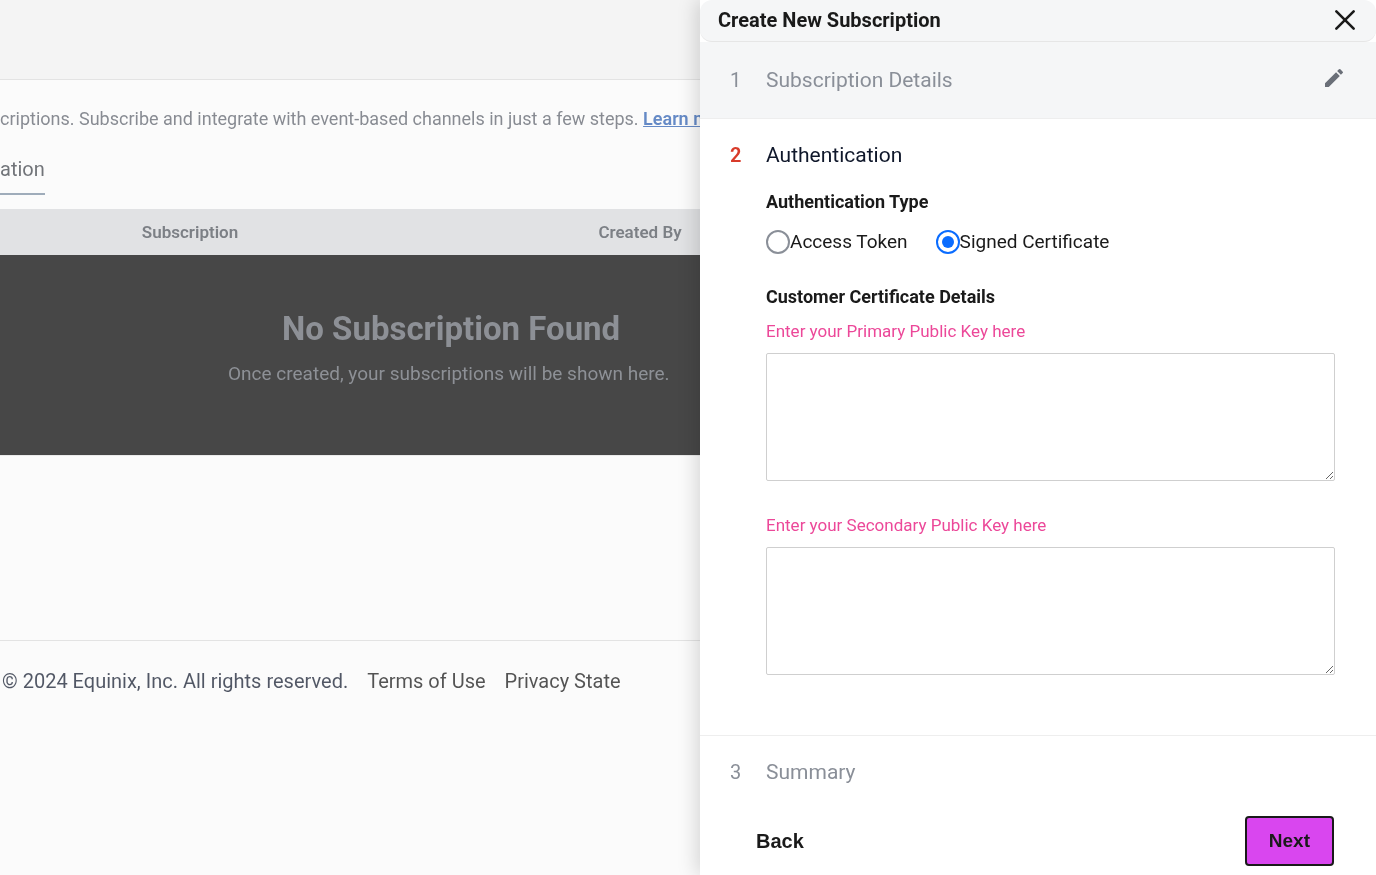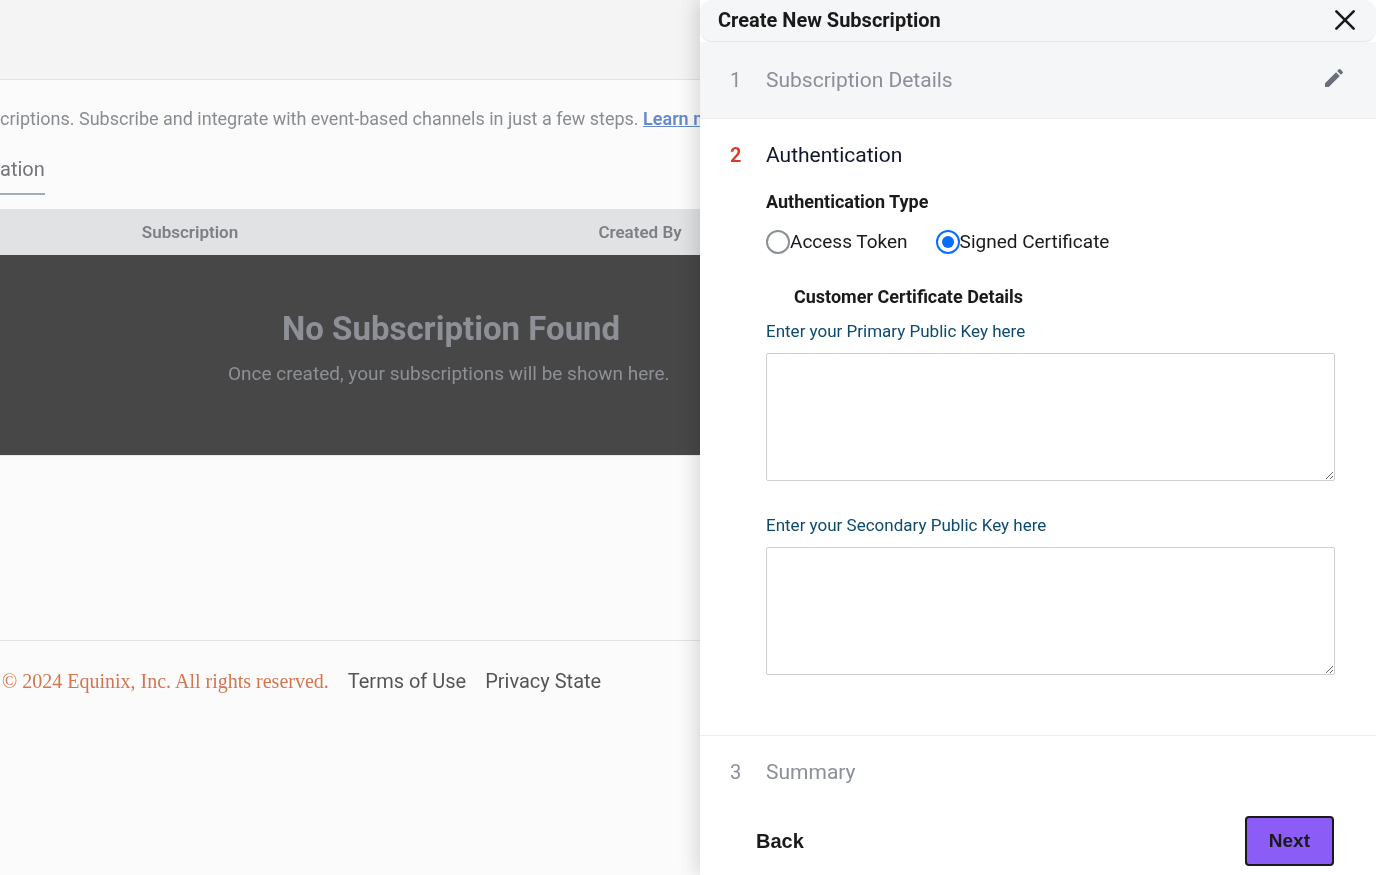--- a/index.html
+++ b/index.html
@@ -14,21 +14,21 @@
   .bg .tabrow { padding: 0 0 14px 0; }
   .bg .tabrow .tab { font-size: 20px; color: #3b3f46; border-bottom: 2px solid #7a8ca0; padding-bottom: 12px; display: inline-block; }
   .bg .tablehead { background: #d6d7da; display: flex; height: 46px; align-items: center; font-size: 17px; font-weight: 600; color: #4a4f57; }
   .bg .tablehead .col1 { width: 380px; text-align: center; }
   .bg .tablehead .col2 { width: 520px; text-align: center; }
   .bg .emptyzone { background: #000000; border-bottom: 1px solid #e2e2e2; padding: 54px 0 70px 0; }
   .bg .emptyzone h2 { font-size: 33px; color: #62666e; font-weight: 700; text-align: left; margin-left: 282px; }
   .bg .emptyzone p  { font-size: 19px; color: #62666e; margin-top: 14px; margin-left: 228px; }
   .bg .spacer { height: 184px; }
   .bg .footer { border-top: 1px solid #d9d9d9; padding: 28px 0 0 2px; font-size: 20px; color: #3b3f46; }
-  .bg .footer .muted { color: #c2410c; font-family: Liberation Serif, serif; }
+  .bg .footer .muted { color: #0f172a; }
   .bg .footer .link  { color: #111; margin-left: 14px; }
   
   .overlay {
     position: absolute; inset: 0;
     background: rgba(255,255,255,0.28);
     pointer-events: none;
   }
   
   .drawer {
     position: absolute; top: 0; right: 0; bottom: 0;
@@ -59,37 +59,37 @@
   .drawer .body { padding: 0 66px 26px 66px; flex: 0 0 auto; }
   .drawer .body h4 { font-size: 18px; font-weight: 700; color: #1a1a1a; margin-bottom: 18px; }
   .drawer .radios { display: flex; gap: 28px; margin-bottom: 32px; }
   .drawer .radio { display: flex; align-items: center; gap: 0; font-size: 19px; color: #1a1a1a; cursor: pointer; }
   .drawer .radio .circle {
     width: 24px; height: 24px; border-radius: 50%; border: 2px solid #8a8f98;
     display: flex; align-items: center; justify-content: center;
   }
   .drawer .radio.selected .circle { border-color: #0a6cff; }
   .drawer .radio.selected .circle .dot { width: 12px; height: 12px; border-radius: 50%; background: #0a6cff; }
-  .drawer .body h5 { font-size: 18px; font-weight: 700; color: #1a1a1a; margin-bottom: 14px; margin-left: 28px; }
+  .drawer .body h5 { font-size: 18px; font-weight: 700; color: #1a1a1a; margin-bottom: 14px; }
   .drawer .field { margin-bottom: 30px; }
-  .drawer .field label { display: block; font-size: 17px; color: #0c4a6e; margin-bottom: 12px; }
+  .drawer .field label { display: block; font-size: 17px; color: #ec4899; margin-bottom: 12px; }
   .drawer .field textarea {
     width: 569px; height: 128px; resize: both;
     border: 1px solid #cfcfcf; border-radius: 2px;
     font-family: inherit; font-size: 15px; padding: 10px;
   }
   .drawer .dfoot {
     height: 86px; margin-top: auto;
     display: flex; align-items: center; justify-content: space-between;
     padding: 0 42px 0 56px;
   }
   .drawer .dfoot .back { font-size: 20px; font-weight: 700; color: #1a1a1a; cursor: pointer; background: none; border: none; text-align: center; }
   .drawer .dfoot .next {
     font-size: 19px; font-weight: 700; color: #1a1a1a;
-    background: #8b5cf6; border: 2px solid #1a1a1a; border-radius: 4px;
+    background: #d946ef; border: 2px solid #1a1a1a; border-radius: 4px;
     padding: 12px 22px; cursor: pointer;
   }
 </style>
 </head>
 <body>
 
 <div class="bg">
   <div class="topstrip"></div>
 
   <div class="descrow">

